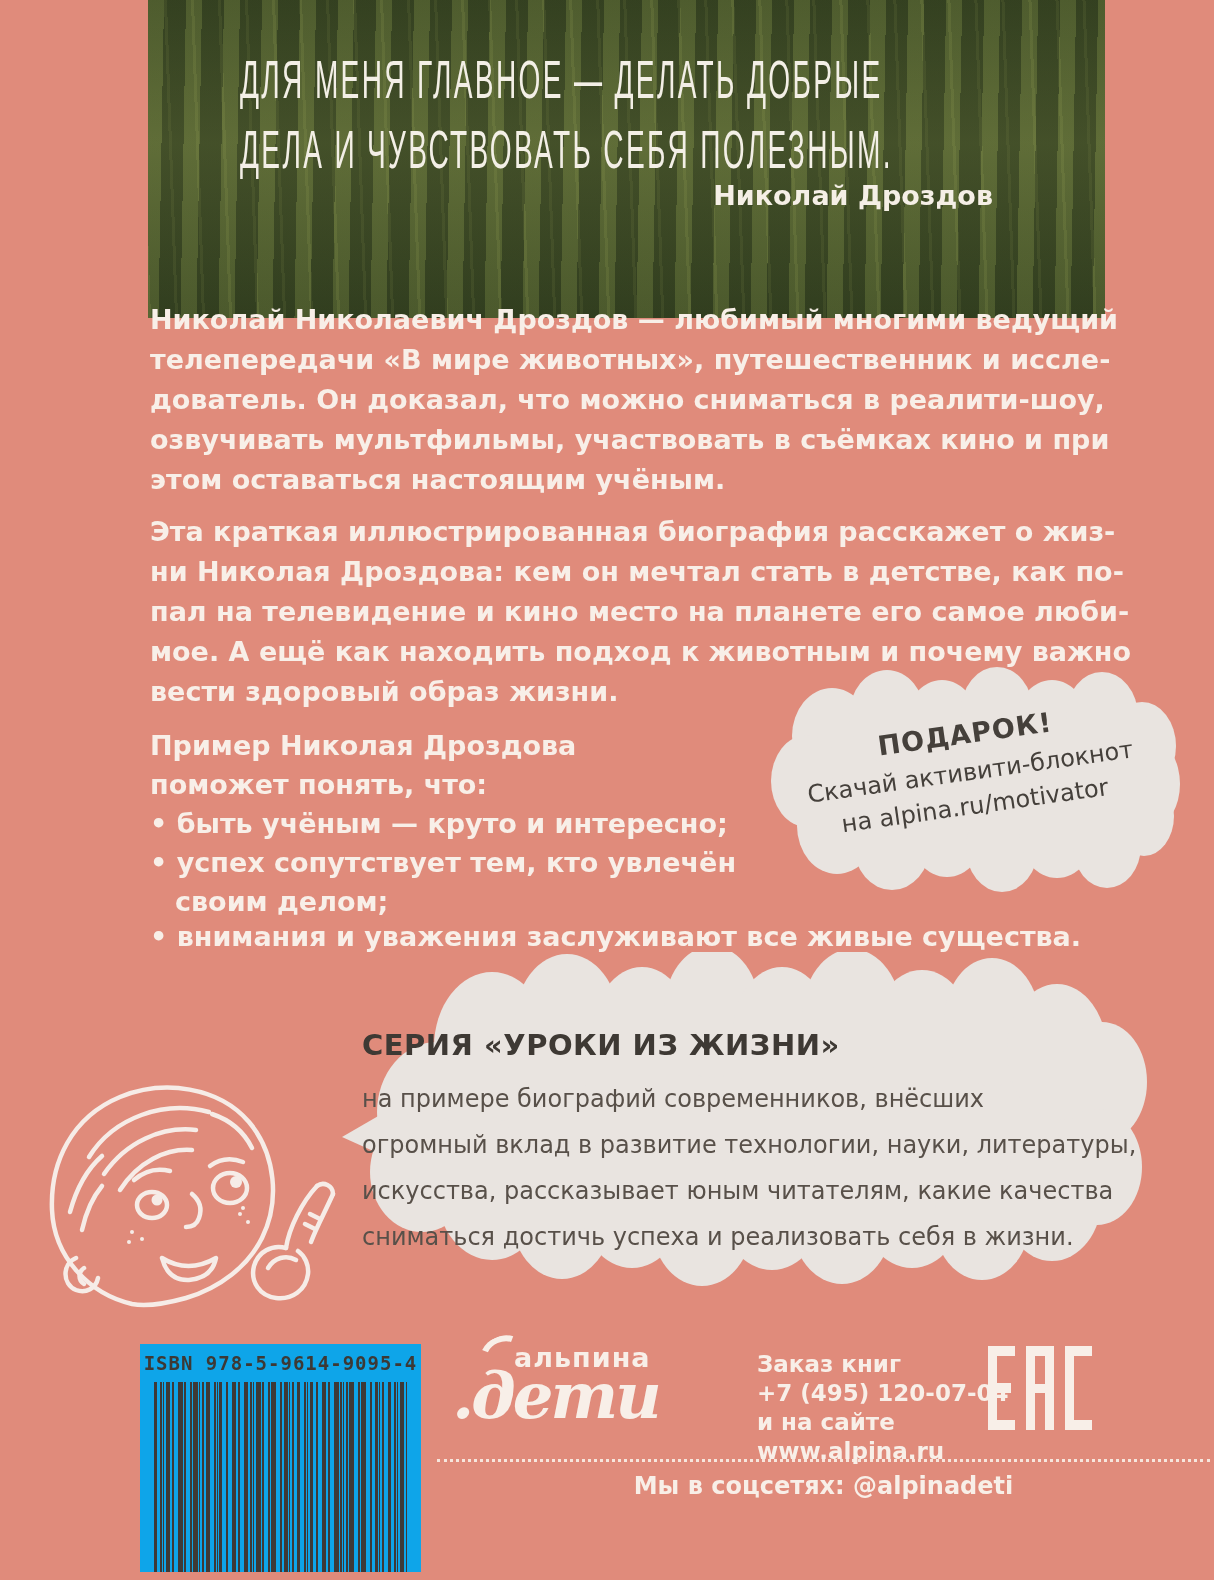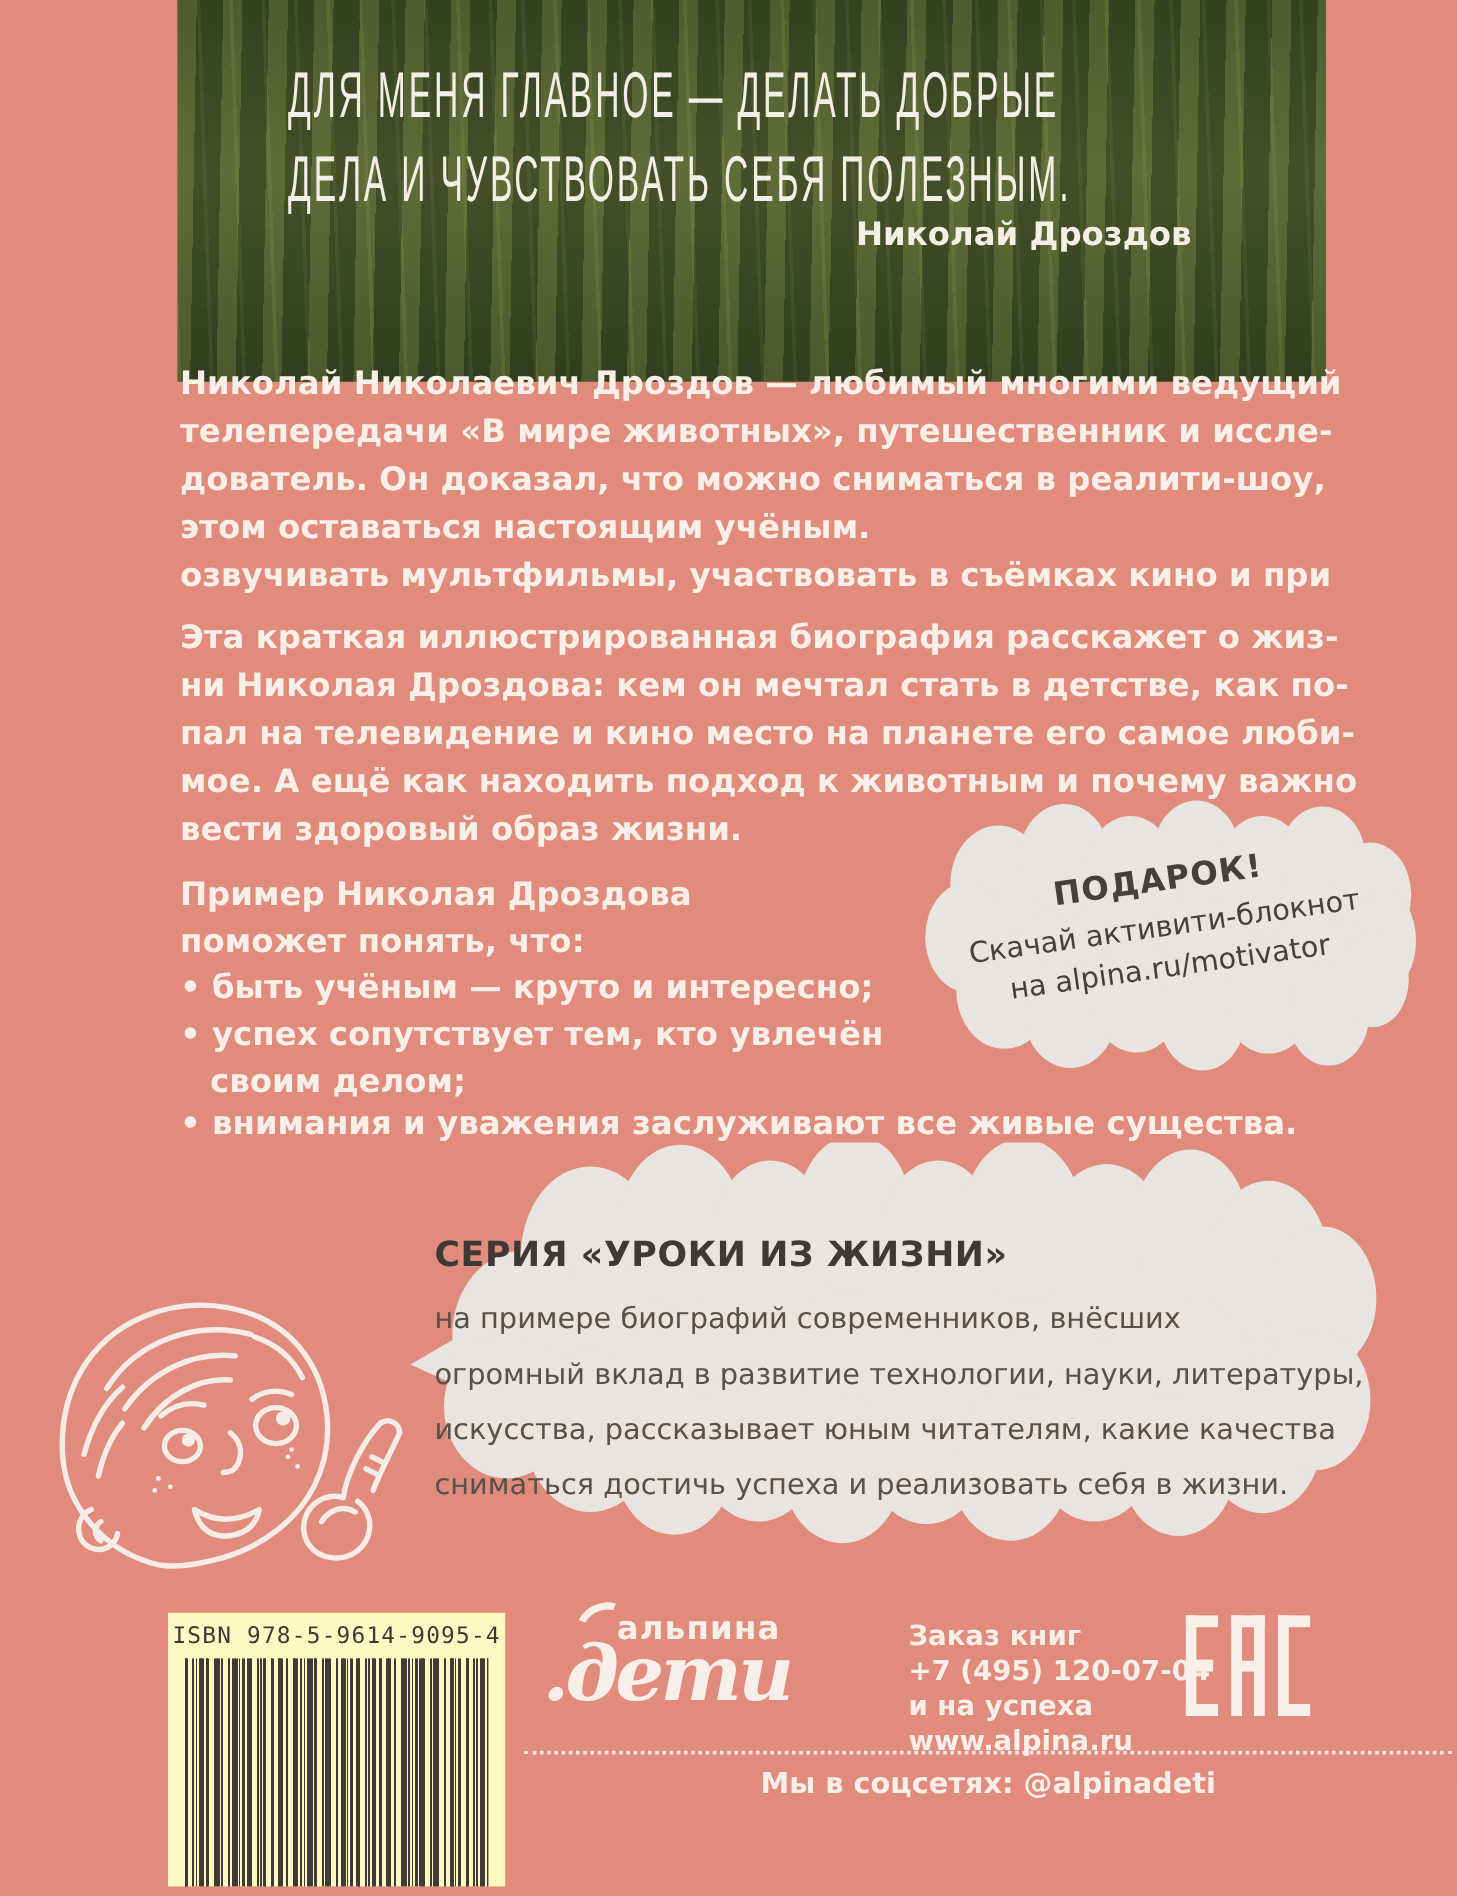--- a/index.html
+++ b/index.html
@@ -41,21 +41,21 @@
   .series-cloud{position:absolute;left:342px;top:952px;width:818px;height:340px;}
   .series-cloud svg{position:absolute;left:0;top:0;}
   .series-text{position:absolute;left:20px;top:76px;width:778px;text-align:left;}
   .series-title{font-size:29px;font-weight:bold;color:#3e3934;margin-bottom:14px;letter-spacing:.5px;}
   .series-line{font-size:24px;line-height:46px;color:#585049;white-space:nowrap;font-weight:400;}
 
   
   .boy{position:absolute;left:34px;top:1062px;width:310px;height:260px;}
 
   
-  .barcode-box{position:absolute;left:140px;top:1344px;width:281px;height:228px;background:#fef9c3;}
+  .barcode-box{position:absolute;left:140px;top:1344px;width:281px;height:228px;background:#0ea5e9;font-weight:bold;}
   .isbn{position:absolute;left:0;top:8px;width:100%;text-align:center;color:#3d3935;
     font-family:"DejaVu Sans Mono",monospace;font-size:19px;letter-spacing:1px;}
   .bars{position:absolute;left:14px;right:14px;top:38px;bottom:0;
     background-image:
       repeating-linear-gradient(90deg,#3e3a37 0 2px,rgba(0,0,0,0) 2px 6px),
       repeating-linear-gradient(90deg,#3e3a37 0 3px,rgba(0,0,0,0) 3px 13px),
       repeating-linear-gradient(90deg,#3e3a37 0 1px,rgba(0,0,0,0) 1px 9px);}
 
   .logo{position:absolute;left:452px;top:1330px;width:300px;height:140px;color:#f8efe8;}
   .logo-top{position:absolute;left:62px;top:12px;font-size:27px;font-weight:bold;letter-spacing:1px;}
@@ -80,22 +80,22 @@
   <div class="banner">
     <div class="quote-line ql1">ДЛЯ МЕНЯ ГЛАВНОЕ — ДЕЛАТЬ ДОБРЫЕ</div>
     <div class="quote-line ql2">ДЕЛА И ЧУВСТВОВАТЬ СЕБЯ ПОЛЕЗНЫМ.</div>
     <div class="attribution">Николай Дроздов</div>
   </div>
 
   <div class="copy p1">
     <div>Николай Николаевич Дроздов — любимый многими ведущий</div>
     <div>телепередачи «В мире животных», путешественник и иссле-</div>
     <div>дователь. Он доказал, что можно сниматься в реалити-шоу,</div>
+    <div>озвучивать мультфильмы, участвовать в съёмках кино и при</div>
     <div>этом оставаться настоящим учёным.</div>
-    <div>озвучивать мультфильмы, участвовать в съёмках кино и при</div>
   </div>
 
   <div class="copy p2">
     <div>Эта краткая иллюстрированная биография расскажет о жиз-</div>
     <div>ни Николая Дроздова: кем он мечтал стать в детстве, как по-</div>
     <div>пал на телевидение и кино место на планете его самое люби-</div>
     <div>мое. А ещё как находить подход к животным и почему важно</div>
     <div>вести здоровый образ жизни.</div>
   </div>
 
@@ -219,21 +219,21 @@
 
   <div class="logo">
     <div class="logo-swash"></div>
     <div class="logo-top">альпина</div>
     <div class="logo-script">.дети</div>
   </div>
 
   <div class="order">
     <div>Заказ книг</div>
     <div>+7 (495) 120-07-04</div>
-    <div>и на успеха</div>
+    <div>и на сайте</div>
     <div>www.alpina.ru</div>
   </div>
 
   <div class="eac" aria-label="EAC">
     <svg width="104" height="84" viewBox="0 0 104 84">
       <g fill="#f8efe8">
         <rect x="0" y="0" width="9" height="84"></rect>
           <rect x="0" y="0" width="27" height="10"></rect>
         <rect x="0" y="37" width="23" height="10"></rect>
           <rect x="0" y="74" width="27" height="10"></rect>

